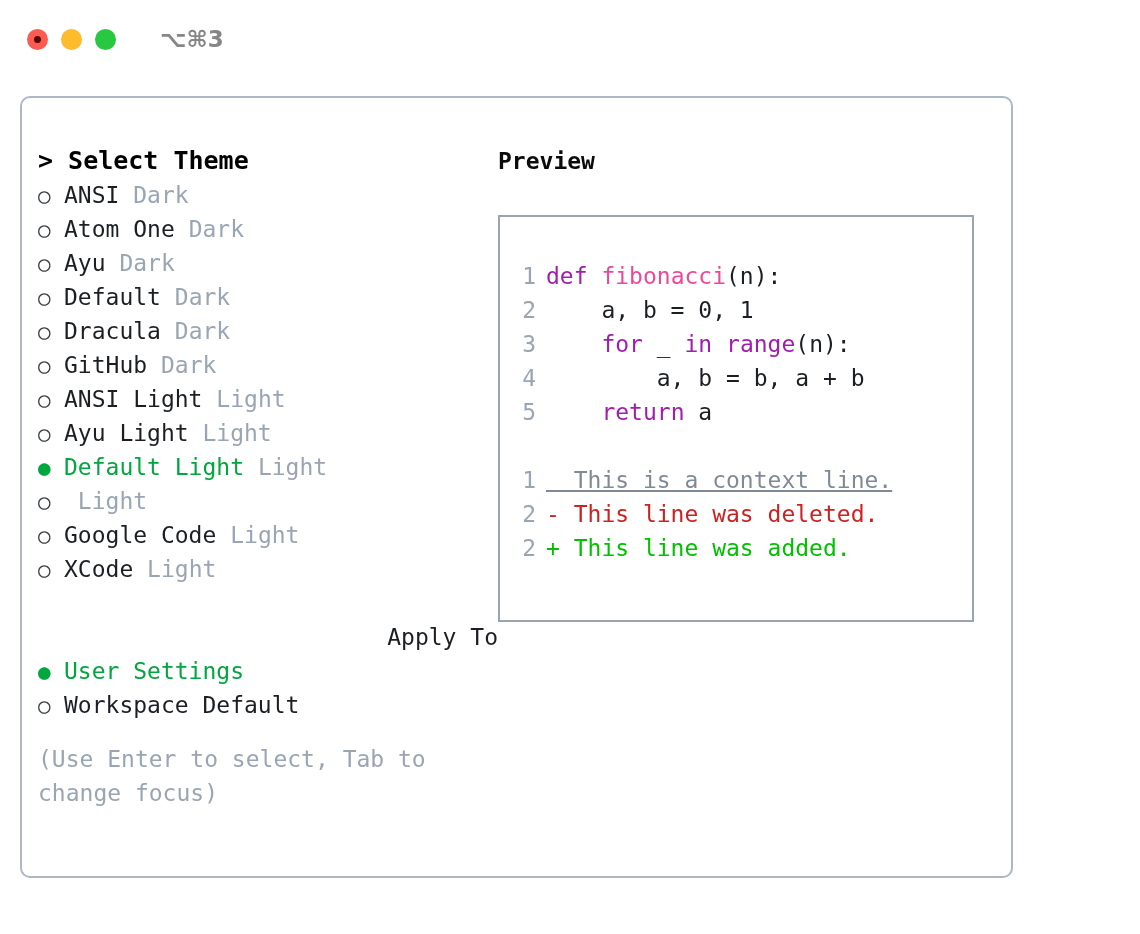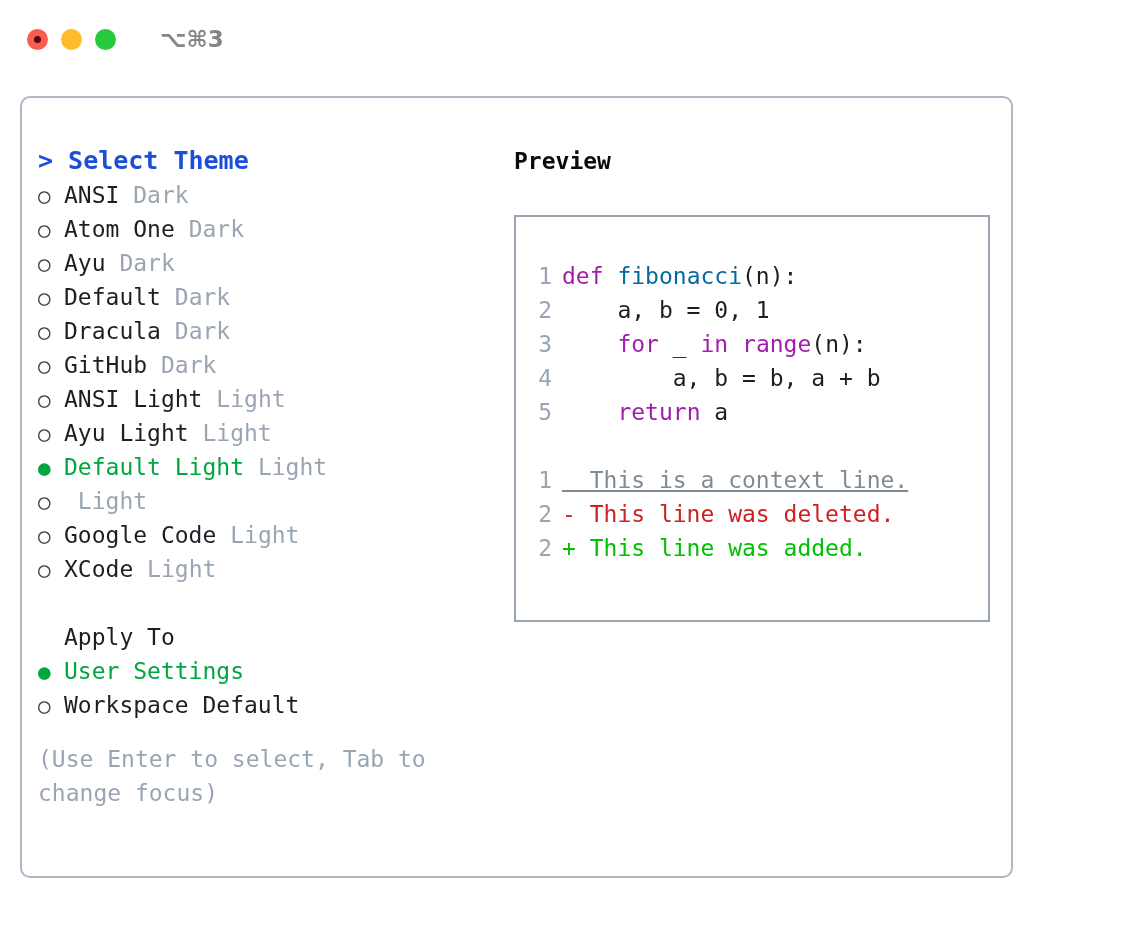--- a/index.html
+++ b/index.html
@@ -91,21 +91,21 @@
   .left-col {
     position: absolute;
     left: 16px;
     top: 46px;
     width: 460px;
   }
 
   .list-header {
     font-size: 25px;
     font-weight: bold;
-    color: #1d4ed8;
+    color: #000000;
     line-height: 34px;
     white-space: pre;
   }
 
   .row {
     display: flex;
     align-items: baseline;
     line-height: 34px;
     height: 34px;
     font-size: 23px;
@@ -128,38 +128,39 @@
   .row-suffix { color: #9aa5b4; }
 
   .section-header {
     font-size: 23px;
     color: #1b1f24;
     line-height: 34px;
     height: 34px;
     display: flex;
     align-items: baseline;
     white-space: pre;
+    justify-content: flex-end;
   }
 
   .spacer { height: 34px; }
 
   .hint {
     margin-top: 20px;
     font-size: 23px;
     line-height: 34px;
     color: #9aa5b4;
     width: 400px;
     white-space: pre-wrap;
     word-break: normal;
   }
 
   
   .right-col {
     position: absolute;
-    left: 492px;
+    left: 476px;
     top: 46px;
     width: 500px;
   }
   .preview-title {
     font-size: 23px;
     font-weight: bold;
     color: #0b0b0b;
     line-height: 34px;
     margin-left: 0px;
   }
@@ -185,21 +186,21 @@
     flex: 0 0 46px;
     text-align: right;
     color: #9aa5b4;
     padding-right: 10px;
     box-sizing: border-box;
   }
   .code-text { color: #1b1f24; }
   .blank-line { height: 34px; }
 
   .tok-kw    { color: #a21caf; }
-  .tok-fn    { color: #0369a1; }
+  .tok-fn    { color: #ec4899; }
   .tok-plain { color: #1b1f24; }
   .diff-ctx  { color: #808a94; text-decoration: underline; }
   .diff-del  { color: #cc2222; }
   .diff-add  { color: #00c000; }
 </style>
 </head>
 <body>
 
 <div class="window">
 

